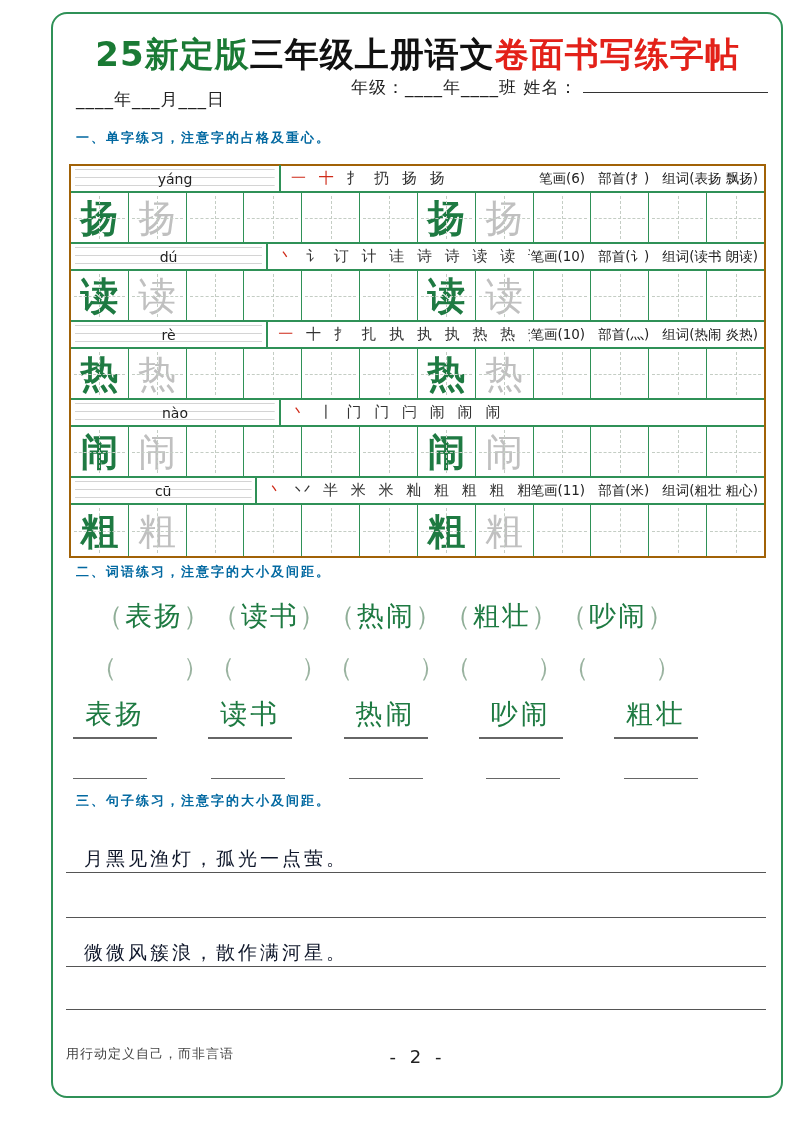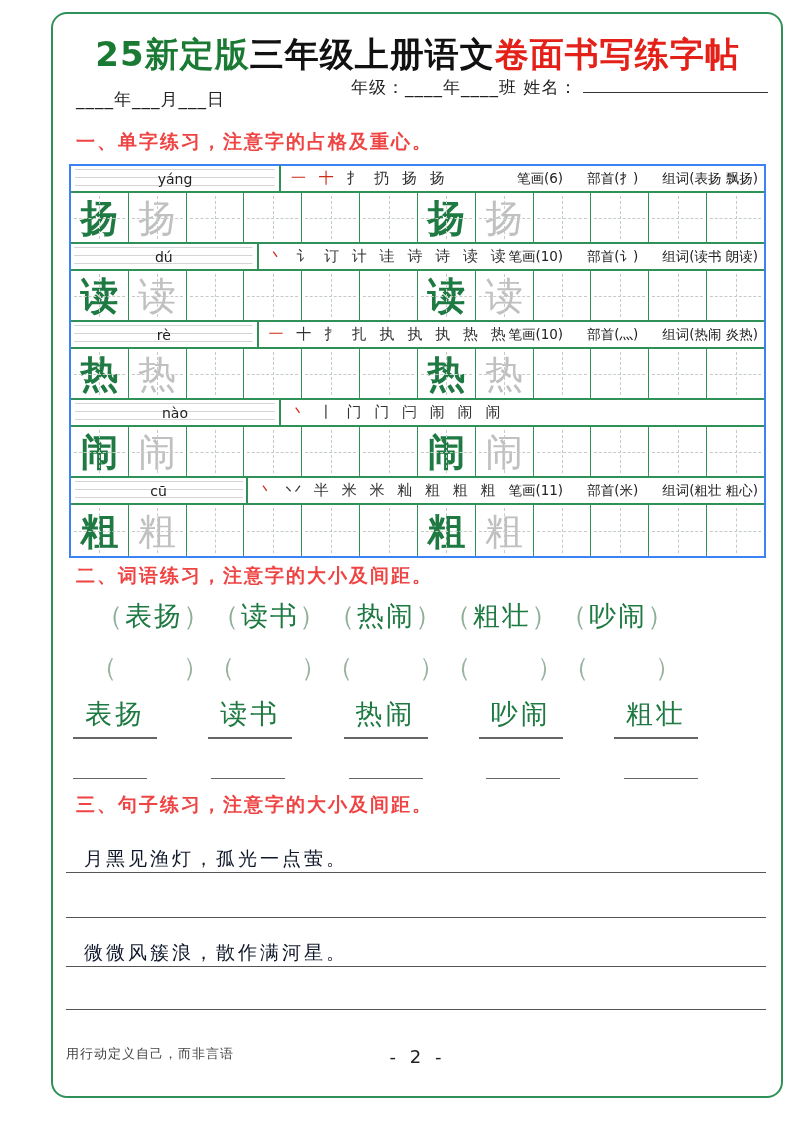--- a/index.html
+++ b/index.html
@@ -15,36 +15,36 @@
   .title{position:absolute;left:0;right:0;top:32px;text-align:center;
     font-size:34px;font-weight:bold;letter-spacing:1px;white-space:nowrap;}
   .title .t-green{color:#1a7a34;}
   .title .t-black{color:#111;}
   .title .t-red{color:#e32119;}
   
   .dateline{position:absolute;top:88px;left:55px;font-size:17px;color:#222;letter-spacing:1px;}
   .gradeline{position:absolute;top:76px;left:330px;font-size:17px;color:#222;letter-spacing:1px;}
   .name-underline{display:inline-block;width:185px;height:15px;border-bottom:1.5px solid #333;margin-left:6px;}
   
-  .sec-heading{position:absolute;left:55px;font-size:19px;font-weight:600;color:#ef4444;letter-spacing:2px;white-space:nowrap;}
+  .sec-heading{position:absolute;left:55px;font-size:13px;font-weight:600;color:#0369a1;letter-spacing:2px;white-space:nowrap;}
   .h1{top:129px;} .h2{top:563px;} .h3{top:792px;}
   
-  .ctable{position:absolute;left:48px;top:164px;width:697px;border:2px solid #3b82f6;box-sizing:border-box;background:#fff;}
+  .ctable{position:absolute;left:48px;top:164px;width:697px;border:2px solid #a16207;box-sizing:border-box;background:#fff;}
   .chdr{display:flex;height:27px;border-bottom:2px solid #2f9157;align-items:center;box-sizing:border-box;}
   .pycell{width:210px;height:27px;border-right:2px solid #2f9157;box-sizing:border-box;
     display:flex;align-items:center;justify-content:center;
     background-image:
       linear-gradient(#d4d4d4,#d4d4d4),linear-gradient(#d4d4d4,#d4d4d4),linear-gradient(#d4d4d4,#d4d4d4);
     background-size:96% 1px,96% 1px,96% 1px;
     background-position:center 4px,center 12px,center 20px;
     background-repeat:no-repeat;}
   .pinyin{font-size:14px;color:#222;line-height:1;background:transparent;}
   .strokes{flex:1 1 auto;padding-left:10px;font-size:15px;color:#333;letter-spacing:4px;white-space:nowrap;overflow:hidden;}
   .stroke-lead{color:#cf2a18;}
-  .info{padding-right:6px;font-size:13.5px;color:#222;white-space:nowrap;display:flex;gap:24px;}
+  .info{padding-right:6px;font-size:13.5px;color:#222;white-space:nowrap;display:flex;gap:13px;}
   .prow{display:flex;height:51px;border-bottom:2px solid #2f9157;box-sizing:border-box;}
   .cblock:last-child .prow{border-bottom:none;}
   .cell{flex:1 1 0;position:relative;border-right:1.5px solid #2f9157;box-sizing:border-box;
     display:flex;align-items:center;justify-content:center;font-size:38px;line-height:1;}
   .cell:last-child{border-right:none;}
   .cell::before{content:"";position:absolute;left:50%;top:3px;bottom:3px;border-left:1px dashed #c4cdc4;}
   .cell::after{content:"";position:absolute;top:50%;left:3px;right:3px;border-top:1px dashed #c4cdc4;}
   .cell.green{color:#1e7a42;font-weight:bold;z-index:1;}
   .cell.gray{color:#c0c0c0;z-index:1;}
   

